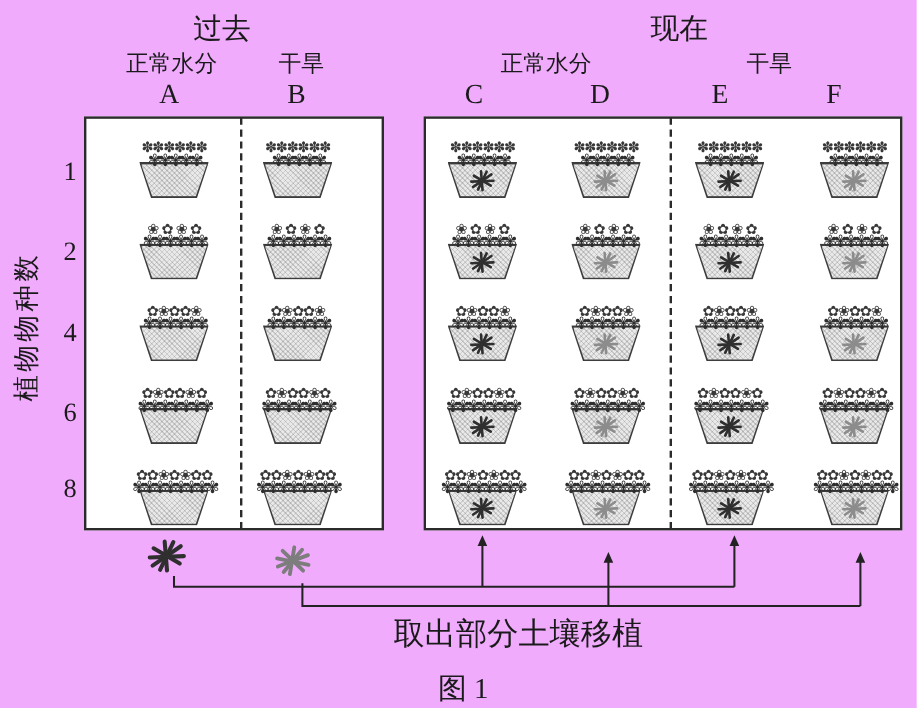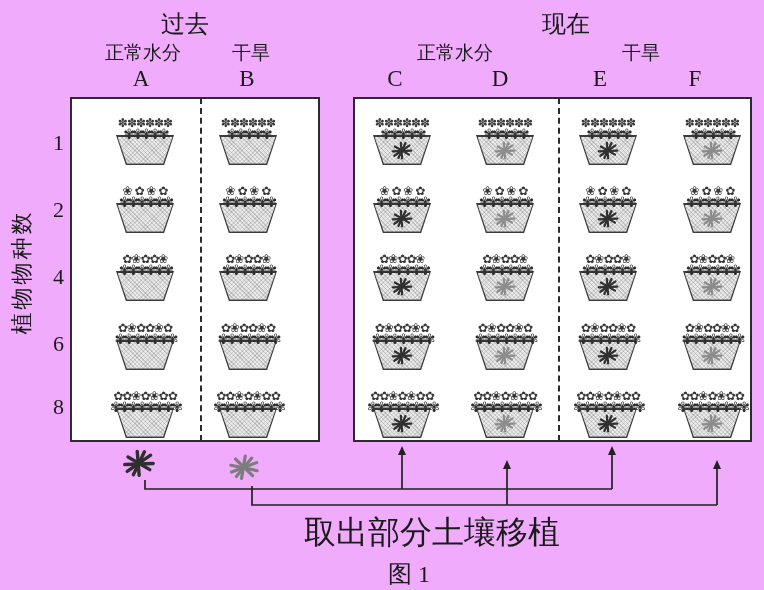--- a/index.html
+++ b/index.html
@@ -34,21 +34,21 @@
     position:absolute;left:1.5px;right:1.5px;top:1.5px;bottom:1.5px;
     clip-path:polygon(0 0,100% 0,83% 100%,17% 100%);
     background:
       repeating-linear-gradient(45deg,rgba(0,0,0,.14) 0 1px,transparent 1px 3px),
       repeating-linear-gradient(-45deg,rgba(0,0,0,.10) 0 1px,transparent 1px 3px),
       #e9e9e9;
   }
   .mark{position:absolute;left:50%;top:53%;width:22px;height:22px;transform:translate(-50%,-50%) rotate(-8deg);z-index:3;}
   .soil{position:absolute;}
   .overlay{position:absolute;left:0;top:0;pointer-events:none;}
-  .trans{position:absolute;transform:translateX(-50%);font-size:32px;white-space:nowrap;}
+  .trans{position:absolute;transform:translateX(-50%);font-size:26px;white-space:nowrap;}
   .cap{position:absolute;transform:translateX(-50%);font-size:24px;white-space:nowrap;}
 </style>
 </head>
 <body>
 
 <div id="stage">
 
   <div class="lbl h1" style="left:185px;top:8px;">过去</div>
   <div class="lbl h1" style="left:566px;top:8px;">现在</div>
   <div class="lbl h2" style="left:143px;top:40px;">正常水分</div>
@@ -561,15 +561,15 @@
     </g>
     <g fill="#222" stroke="none">
       <polygon points="398,455 406,455 402,446"></polygon>
       <polygon points="608,455 616,455 612,446"></polygon>
       <polygon points="503,469 511,469 507,460"></polygon>
       <polygon points="713,469 721,469 717,460"></polygon>
     </g>
   </svg>
 
   <div class="trans" style="left:432px;top:511px;">取出部分土壤移植</div>
-  <div class="cap" style="left:386px;top:558px;margin-left:23px;">图 1</div>
+  <div class="cap" style="left:386px;top:558px;">图 1</div>
 
 </div>
 
 </body></html>

